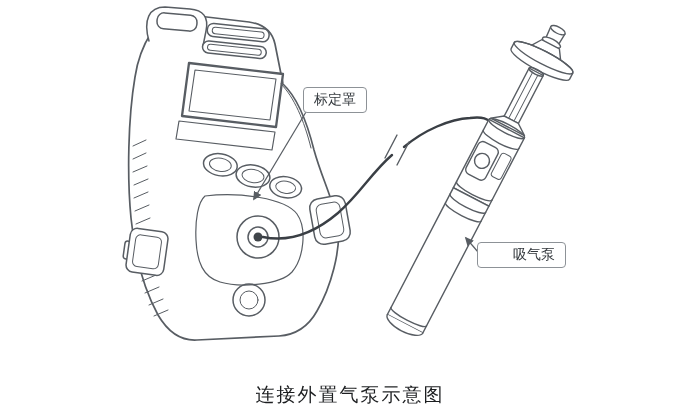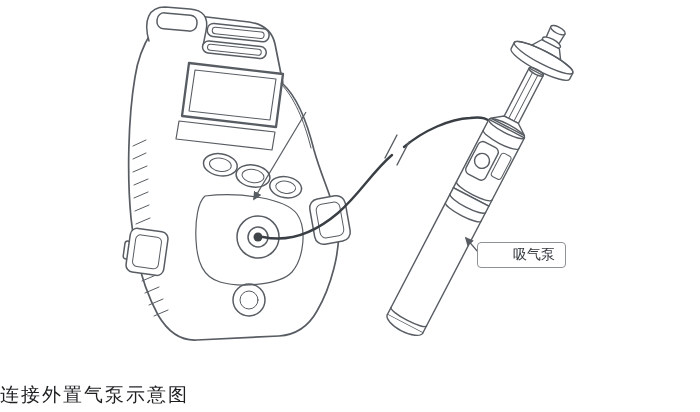--- a/index.html
+++ b/index.html
@@ -12,21 +12,21 @@
     position:absolute;box-sizing:border-box;
     min-width:64px;height:26px;padding:0 10px;
     border:1px solid #8d9297;border-radius:4px;background:#ffffff;
     display:flex;align-items:center;justify-content:center;
     font-size:14px;color:#33383d;white-space:nowrap;
   }
   .callout-cap{left:303px;top:87px;}
   .callout-pump{left:477px;top:242px;padding-left:35px;}
   .caption{
     position:absolute;left:0;top:382px;width:700px;
-    font-size:19px;color:#1c1e20;letter-spacing:2px;
+    text-align:center;font-size:19px;color:#1c1e20;letter-spacing:2px;
   }
 </style>
 </head>
 <body>
 
 <div class="stage">
 
   <svg class="diagram-svg" width="700" height="412" viewBox="0 0 700 412">
     <defs>
       <marker id="arrowhead" markerWidth="9" markerHeight="8" refX="6" refY="3.5" orient="auto">
@@ -131,16 +131,17 @@
       <path d="M525,350 A20,4 0 0 0 565,350"></path>
       <path fill="#ffffff" d="M525,358 A20,8 0 0 0 565,358"></path>
     </g>
 
     <g stroke="#585d63" stroke-width="1.2" fill="none">
       <line x1="306" y1="112" x2="254" y2="199" marker-end="url(#arrowhead)"></line>
       <line x1="478" y1="252" x2="466" y2="238" marker-end="url(#arrowhead)"></line>
     </g>
   </svg>
 
+  <div class="callout callout-cap">标定罩</div>
   <div class="callout callout-pump">吸气泵</div>
 
   <div class="caption">连接外置气泵示意图</div>
 </div>
 
 </body></html>

